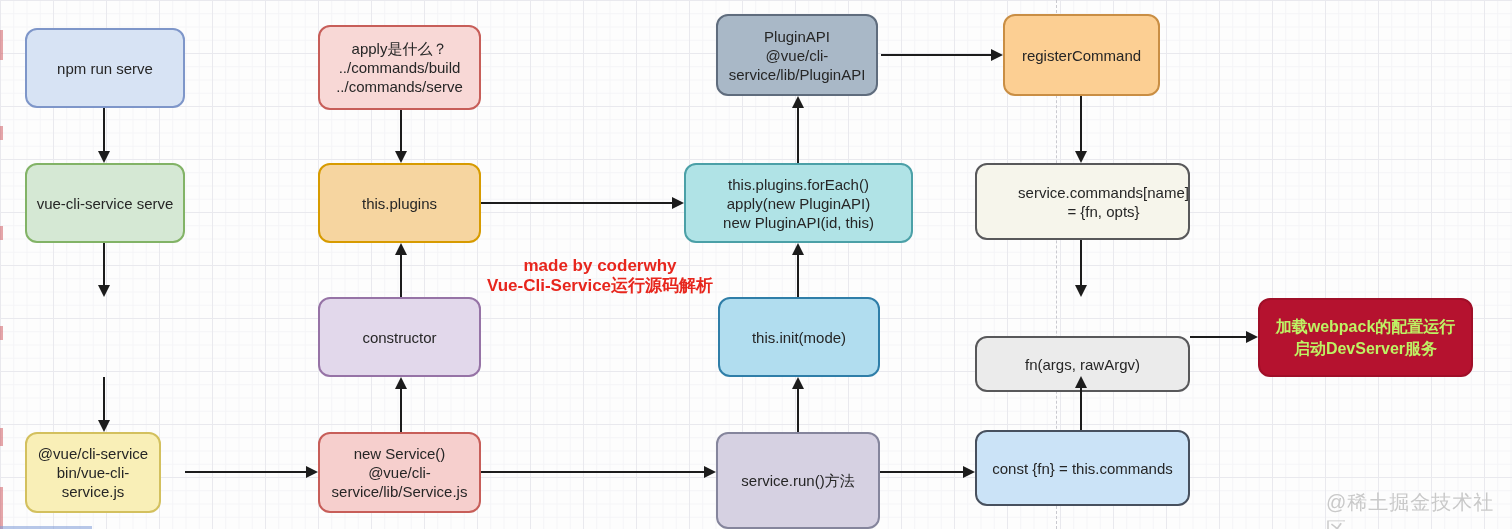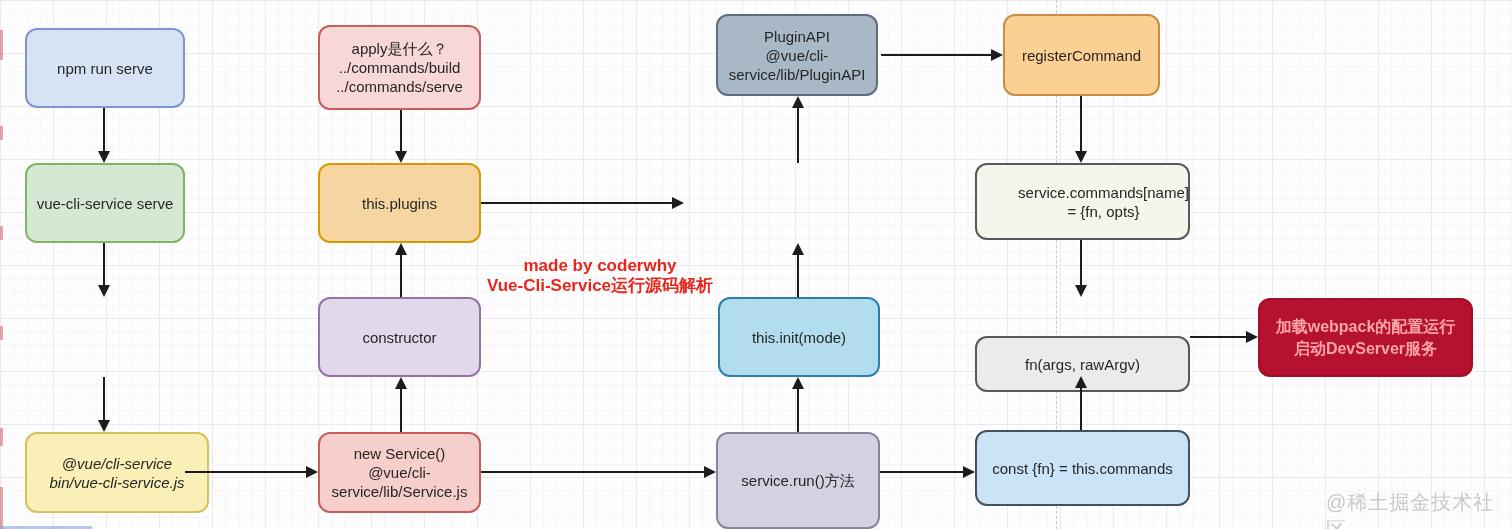--- a/index.html
+++ b/index.html
@@ -16,21 +16,21 @@
   }
   .node{
     position:absolute; display:flex; align-items:center; justify-content:center;
     text-align:center; border-radius:12px; border:2px solid #888; box-sizing:border-box;
     font-size:15px; line-height:19px; color:#262626; white-space:pre-line; padding:4px 6px;
   }
   
   #n-npm      {left:25px;  top:28px;  width:160px; height:80px;}
   #n-vcs      {left:25px;  top:163px; width:160px; height:80px;}
   #n-nmbin    {left:25px;  top:297px; width:160px; height:80px;}
-  #n-vbin     {left:25px;  top:432px; width:184px; height:81px;font-style:italic;}
+  #n-vbin     {left:25px;  top:432px; width:136px; height:81px;}
   #n-apply    {left:318px; top:25px;  width:163px; height:85px;}
   #n-plugins  {left:318px; top:163px; width:163px; height:80px;}
   #n-ctor     {left:318px; top:297px; width:163px; height:80px;}
   #n-newsvc   {left:318px; top:432px; width:163px; height:81px;}
   #n-pluginapi{left:716px; top:14px;  width:162px; height:82px;}
   #n-foreach  {left:684px; top:163px; width:229px; height:80px;}
   #n-init     {left:718px; top:297px; width:162px; height:80px;}
   #n-run      {left:716px; top:432px; width:164px; height:97px;}
   #n-register {left:1003px;top:14px;  width:157px; height:82px;}
   #n-commands {left:975px; top:163px; width:215px; height:77px;}
@@ -47,21 +47,21 @@
   #n-ctor     {background:#e2d8eb; border-color:#9673a6;}
   #n-newsvc   {background:#f6cfcd; border-color:#c75e59;}
   #n-pluginapi{background:#a9b8c7; border-color:#5f6c7d;}
   #n-foreach  {background:#b0e3e6; border-color:#4ba0a7;}
   #n-init     {background:#b1ddef; border-color:#2f7ea8;}
   #n-run      {background:#d6d1e2; border-color:#85859c;}
   #n-register {background:#fccf93; border-color:#c98e44;}
   #n-commands {background:#f6f5eb; border-color:#58585a;padding-left:48px;}
   #n-fn       {background:#ebebeb; border-color:#58585a;}
   #n-constfn  {background:#cbe3f7; border-color:#47505e;}
-  #n-webpack  {background:#b5122f; border-color:#a00f28; color:#fca5a5; font-weight:bold; font-size:16px; line-height:22px;}
+  #n-webpack  {background:#b5122f; border-color:#a00f28; color:#bef264; font-weight:bold; font-size:16px; line-height:22px;}
   
   .vline,.hline,.head{position:absolute; display:block;}
   .vline{width:2px; background:#1c1c1c;}
   .hline{height:2px; background:#1c1c1c;}
   .head{width:0; height:0;}
   .head.down {border-left:6px solid transparent; border-right:6px solid transparent; border-top:12px solid #1c1c1c;}
   .head.up   {border-left:6px solid transparent; border-right:6px solid transparent; border-bottom:12px solid #1c1c1c;}
   .head.right{border-top:6px solid transparent; border-bottom:6px solid transparent; border-left:12px solid #1c1c1c;}
   
   #guide{position:absolute; left:1056px; top:0; height:529px; width:0; border-left:1px dashed #c9c9cf;}
@@ -90,20 +90,23 @@
 ../commands/serve</div>
   <div class="node" id="n-plugins">this.plugins</div>
   <div class="node" id="n-ctor">constructor</div>
   <div class="node" id="n-newsvc">new Service()
 @vue/cli-
 service/lib/Service.js</div>
 
   <div class="node" id="n-pluginapi">PluginAPI
 @vue/cli-
 service/lib/PluginAPI</div>
+  <div class="node" id="n-foreach">this.plugins.forEach()
+apply(new PluginAPI)
+new PluginAPI(id, this)</div>
   <div class="node" id="n-init">this.init(mode)</div>
   <div class="node" id="n-run">service.run()方法</div>
 
   <div class="node" id="n-register">registerCommand</div>
   <div class="node" id="n-commands">service.commands[name]
 = {fn, opts}</div>
   <div class="node" id="n-fn">fn(args, rawArgv)</div>
   <div class="node" id="n-constfn">const {fn} = this.commands</div>
 
   <div class="node" id="n-webpack">加载webpack的配置运行

